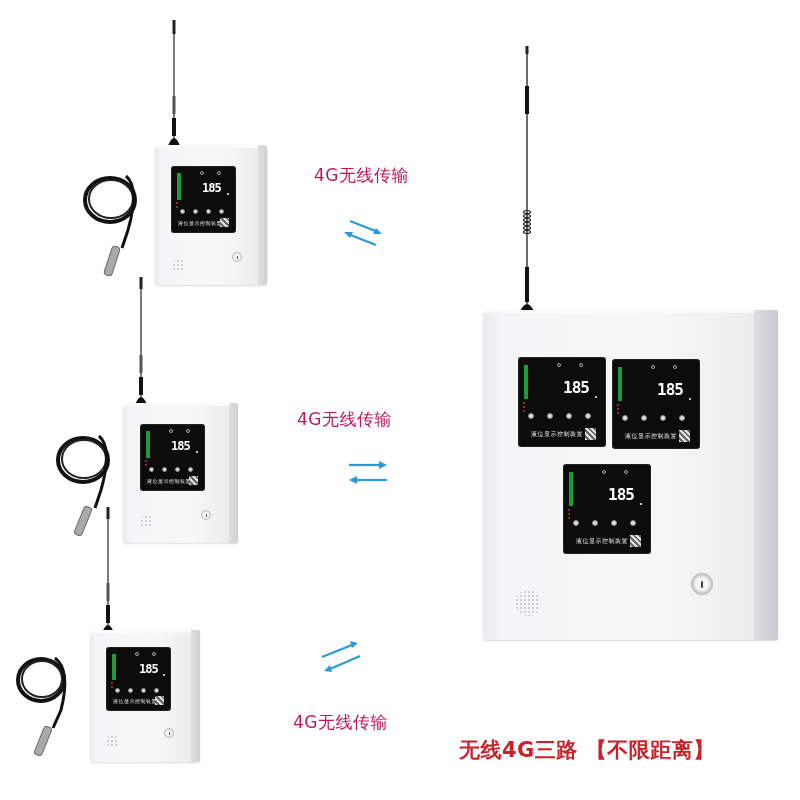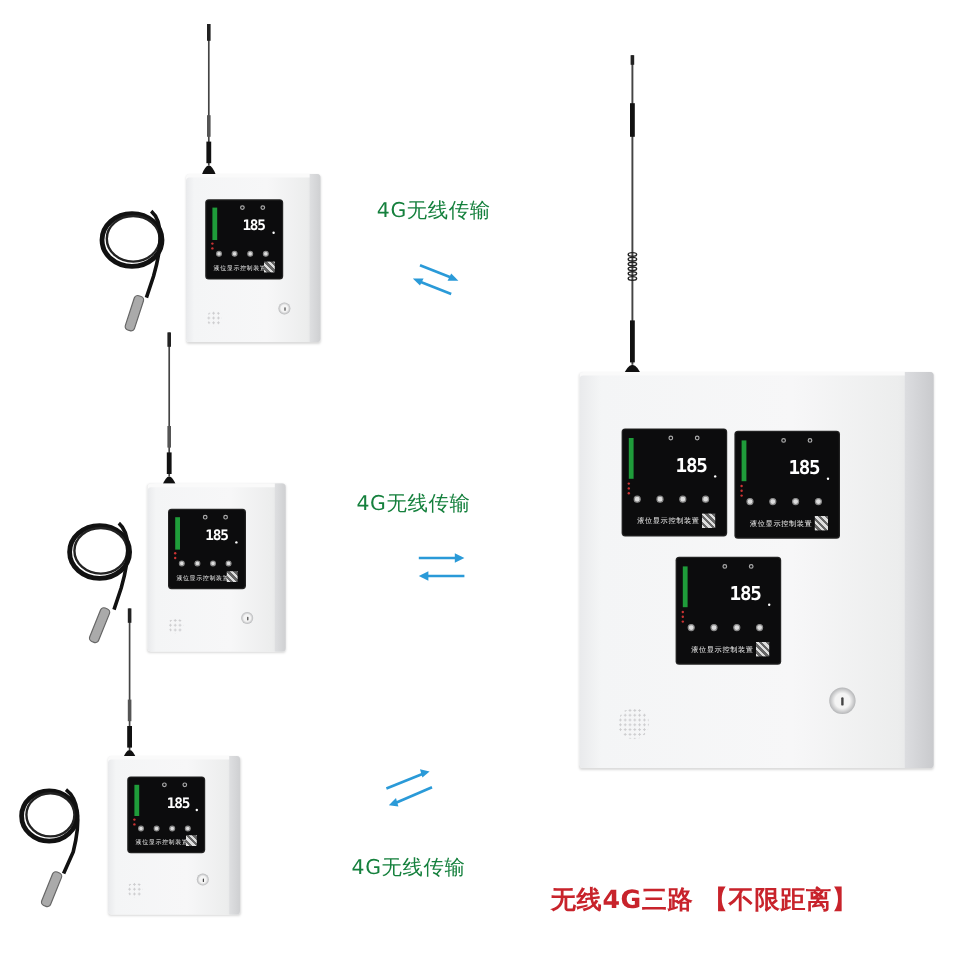--- a/index.html
+++ b/index.html
@@ -1,20 +1,20 @@
 <!DOCTYPE html>
 <html><head>
 <meta charset="utf-8">
 <style>
   html, body { margin:0; padding:0; }
   body { width:800px; height:800px; background:#ffffff; position:relative; overflow:hidden;
          font-family:"DejaVu Sans", "Liberation Sans", sans-serif; }
 
   
-  .caption { position:absolute; font-size:17px; color:#15803d; letter-spacing:0.5px; white-space:nowrap; }
+  .caption { position:absolute; font-size:17px; color:#be185d; letter-spacing:0.5px; white-space:nowrap; }
   .headline { position:absolute; left:459px; top:736px; font-size:21px; color:#c8232b; font-weight:bold; white-space:nowrap; letter-spacing:0.5px; }
 
   
   .arrows { position:absolute; }
 
   
   .antenna { position:absolute; }
 
   
   .box { position:absolute; background:linear-gradient(90deg,#e9eaec 0%,#f4f5f6 6%,#f7f7f8 60%,#eceded 90%,#dcdddf 100%);

